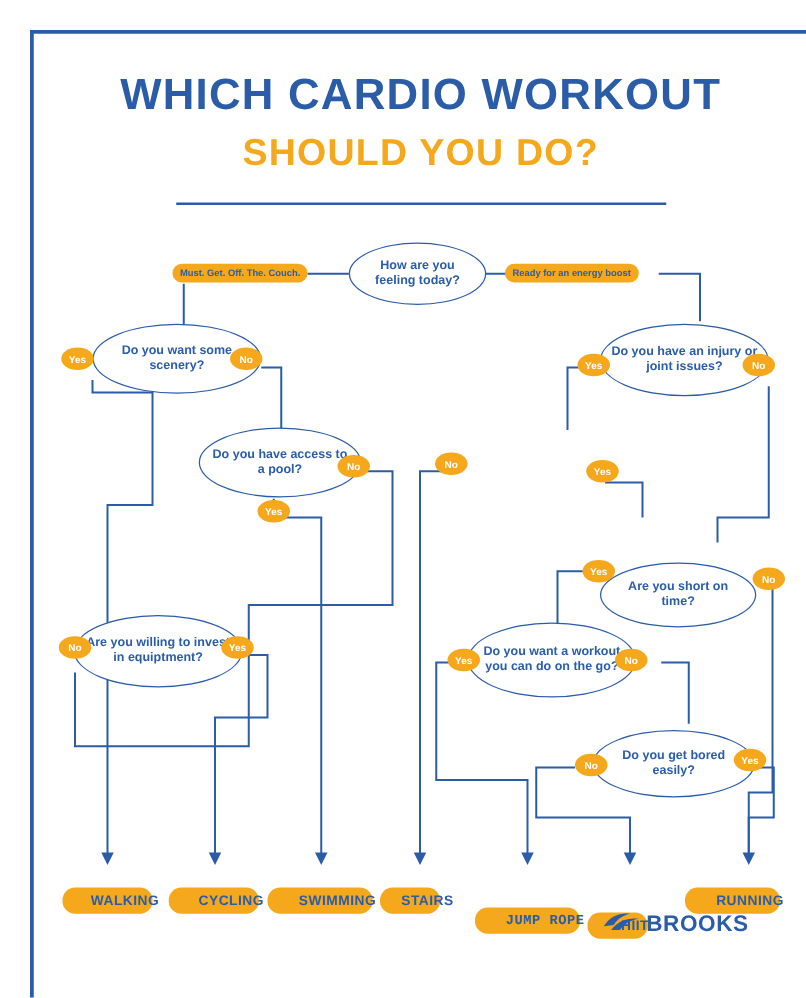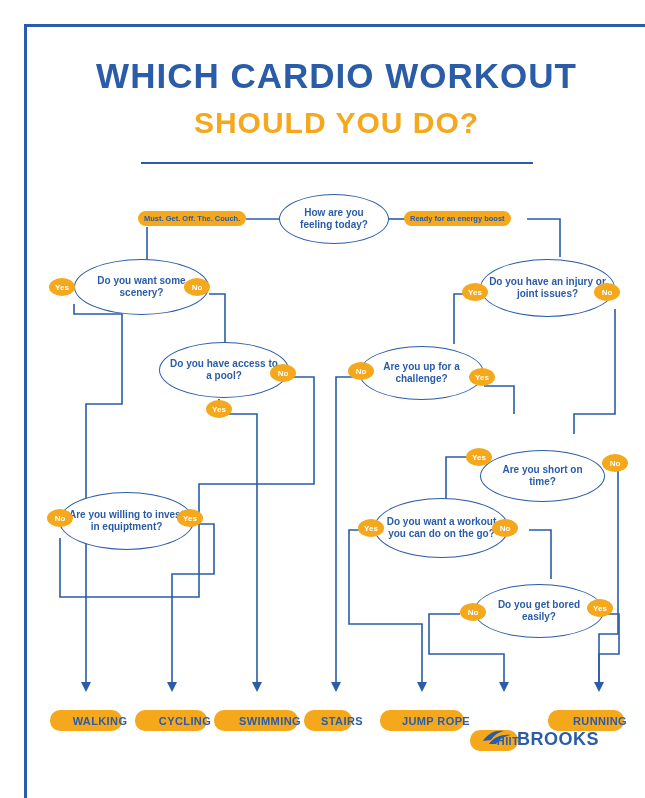--- a/index.html
+++ b/index.html
@@ -190,21 +190,20 @@
   </svg>
 
   <div class="pill" style="left:124px;top:197px;text-align:right;">Must. Get. Off. The. Couch.</div>
   <div class="pill" style="left:390px;top:197px;text-align:right;">Ready for an energy boost</div>
 
   <div class="node" style="left:265px;top:180px;width:110px;height:50px;">How are you feeling today?</div>
   <div class="node" style="left:60px;top:245px;width:135px;height:56px;">Do you want some scenery?</div>
   <div class="node" style="left:145px;top:328px;width:130px;height:56px;">Do you have access to a pool?</div>
   <div class="node" style="left:45px;top:478px;width:135px;height:58px;">Are you willing to invest in equiptment?</div>
   <div class="node" style="left:466px;top:245px;width:135px;height:58px;">Do you have an injury or joint issues?</div>
-  <div class="node" style="left:345px;top:332px;width:125px;height:54px;">Are you up for a challenge?</div>
   <div class="node" style="left:466px;top:436px;width:125px;height:52px;">Are you short on time?</div>
   <div class="node" style="left:360px;top:484px;width:135px;height:60px;">Do you want a workout you can do on the go?</div>
   <div class="node" style="left:460px;top:570px;width:130px;height:54px;">Do you get bored easily?</div>
 
   <div class="ynbadge" style="left:35px;top:264px;">Yes</div>
   <div class="ynbadge" style="left:170px;top:264px;">No</div>
 
   <div class="ynbadge" style="left:192px;top:386px;">Yes</div>
   <div class="ynbadge" style="left:256px;top:350px;">No</div>
 
@@ -223,21 +222,21 @@
   <div class="ynbadge" style="left:344px;top:505px;">Yes</div>
   <div class="ynbadge" style="left:478px;top:505px;">No</div>
 
   <div class="ynbadge" style="left:446px;top:589px;">No</div>
   <div class="ynbadge" style="left:573px;top:585px;">Yes</div>
 
   <div class="result" style="left:36px;top:696px;width:72px;">WALKING</div>
   <div class="result" style="left:121px;top:696px;width:72px;">CYCLING</div>
   <div class="result" style="left:200px;top:696px;width:84px;">SWIMMING</div>
   <div class="result" style="left:290px;top:696px;width:48px;">STAIRS</div>
-  <div class="result" style="left:366px;top:696px;width:84px;">JUMP ROPE</div>
+  <div class="result" style="left:366px;top:712px;width:84px;font-family:Liberation Mono, monospace;">JUMP ROPE</div>
   <div class="result" style="left:456px;top:716px;width:48px;">HIIT</div>
   <div class="result" style="left:534px;top:696px;width:76px;">RUNNING</div>
 
   <div class="brand">
     <span>
       <svg width="30" height="16" viewBox="0 0 30 16">
         <path d="M1,12 C6,4 14,1 22,2 C17,3 12,6 9,11 Z" fill="#2a5ca8"></path>
         <path d="M7,15 C12,8 20,5 29,6 C23,7 17,10 14,15 Z" fill="#2a5ca8"></path>
       </svg>
     </span>

